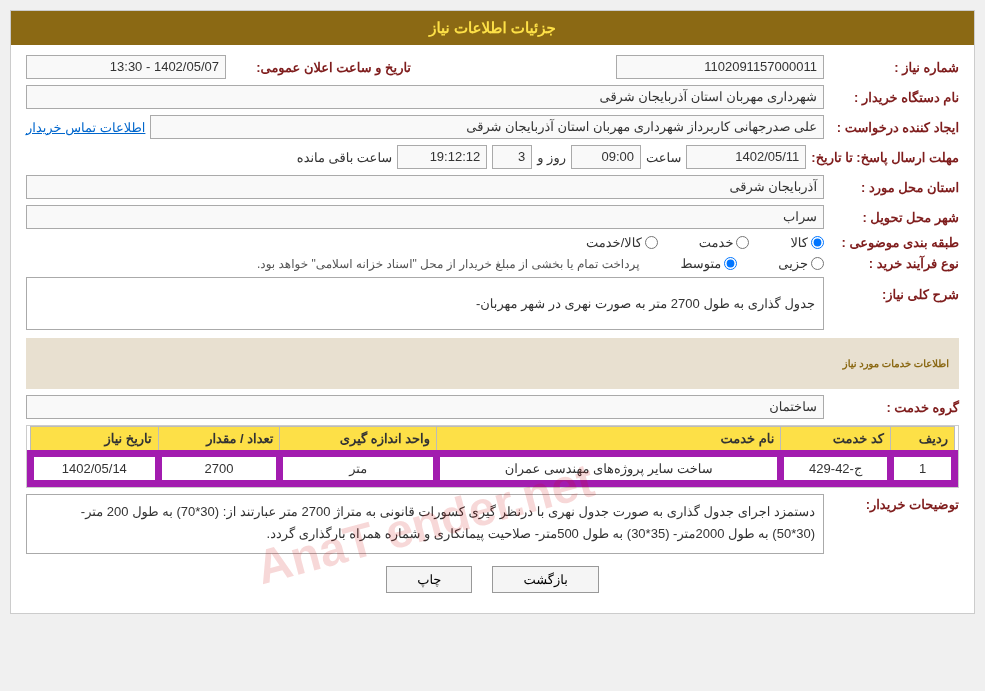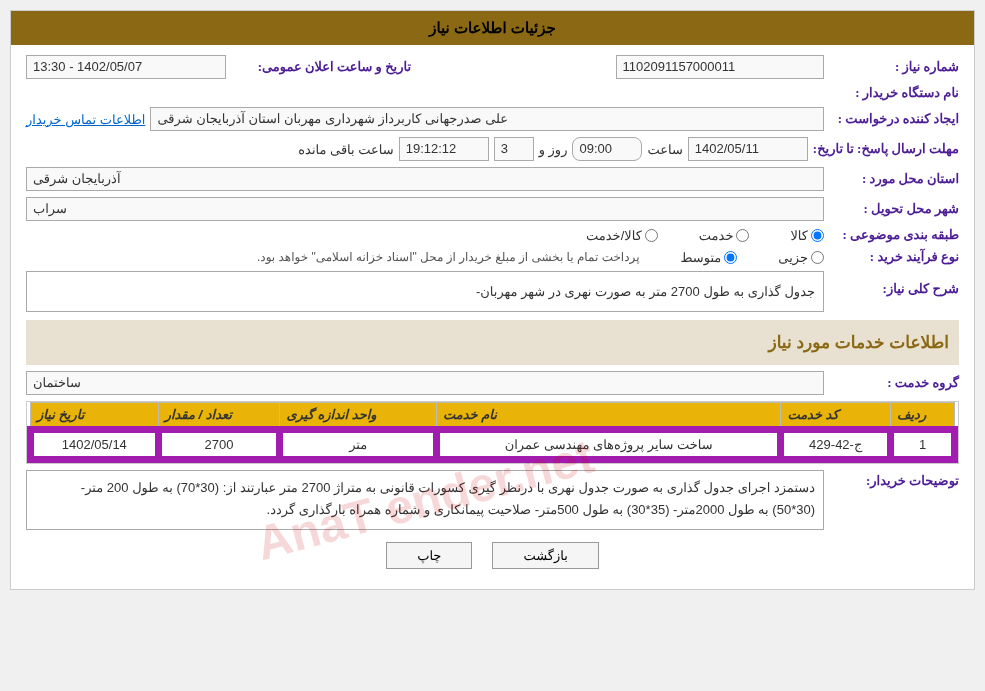--- a/index.html
+++ b/index.html
@@ -14,50 +14,49 @@
       width: 985px;
       margin: 0 auto;
       padding: 10px;
     }
     .card {
       background: #fff;
       border: 1px solid #ccc;
     }
     .card-header {
       background: #8B6914;
-      color: #000000;
+      color: #fde047;
       text-align: center;
       padding: 8px 12px;
       font-size: 15px;
       font-weight: bold;
     }
     .card-body {
       padding: 10px 15px;
     }
     .info-row {
       display: flex;
       align-items: center;
       margin-bottom: 6px;
       gap: 5px;
     }
     .label {
-      color: #4c1d95;
+      color: #7f1d1d;
       font-weight: bold;
       white-space: nowrap;
       min-width: 130px;
       text-align: right;
-      font-family: Liberation Serif, serif;
     }
     .input-box {
       border: 1px solid #aaa;
       background: #fff;
       padding: 3px 6px;
       height: 24px;
       flex: 1;
-      text-align: left;
+      text-align: right;
     }
     .input-box.readonly {
       background: #f9f9f9;
     }
     .info-contact-link {
       color: #0066cc;
       text-decoration: underline;
       cursor: pointer;
       white-space: nowrap;
     }
@@ -69,58 +68,57 @@
     .radio-item {
       display: flex;
       align-items: center;
       gap: 3px;
       margin-left: 26px;
     }
     .section-title {
       background: #e8e0d0;
       color: #8B6914;
       font-weight: bold;
-      padding: 12px 10px;
+      padding: 20px 10px;
       margin: 8px 0 6px 0;
-      font-size: 17px;
+      font-size: 10px;
     }
     .table-wrapper {
       border: 1px solid #ccc;
       margin: 6px 0;
     }
     table {
       width: 100%;
       border-collapse: collapse;
       font-size: 13px;
     }
     table th {
-      background: #eab308;
+      background: #fde047;
       border: 1px solid #bbb;
       padding: 4px 6px;
-      text-align: left;
-      font-weight: bold;
-      font-style: italic;
+      text-align: right;
+      font-weight: bold;
     }
     table td {
       border: 7px solid #a21caf;
       padding: 4px 6px;
       text-align: center;
     }
     .desc-box {
       border: 1px solid #aaa;
       padding: 6px 8px;
       min-height: 60px;
       background: #fff;
       text-align: right;
       line-height: 1.7;
       font-size: 13px;
     }
     .desc-box-small {
       border: 1px solid #aaa;
-      padding: 12px 8px;
+      padding: 18px 8px;
       min-height: 35px;
       background: #fff;
       text-align: right;
       font-size: 13px;
     }
     .footer-buttons {
       display: flex;
       justify-content: center;
       gap: 20px;
       margin-top: 12px;
@@ -164,33 +162,34 @@
       <div class="info-row">
         <span class="label">شماره نیاز :</span>
         <div class="input-box readonly" style="max-width:220px;">1102091157000011</div>
         <span style="flex:1;"></span>
         <span class="label" style="min-width:180px;text-align:right;">تاریخ و ساعت اعلان عمومی:</span>
         <div class="input-box readonly" style="max-width:200px;">1402/05/07 - 13:30</div>
       </div>
 
       <div class="info-row">
         <span class="label">نام دستگاه خریدار :</span>
+        <div class="input-box readonly" style="flex:1;">شهرداری مهربان استان آذربایجان شرقی</div>
       </div>
 
       <div class="info-row">
         <span class="label">ایجاد کننده درخواست :</span>
         <div class="input-box readonly" style="flex:1;">علی  صدرجهانی  کاربرداز شهرداری مهربان استان آذربایجان شرقی</div>
         <span class="info-contact-link">اطلاعات تماس خریدار</span>
       </div>
 
       <div class="info-row">
         <span class="label">مهلت ارسال پاسخ: تا تاریخ:</span>
         <div class="input-box readonly" style="max-width:120px;">1402/05/11</div>
         <span>ساعت</span>
-        <div class="input-box readonly" style="max-width:70px;border-radius:8px;">09:00</div>
+        <div class="input-box readonly" style="max-width:70px;">09:00</div>
         <span>روز و</span>
         <div class="input-box readonly" style="max-width:40px;">3</div>
         <div class="input-box readonly" style="max-width:90px;">19:12:12</div>
         <span>ساعت باقی مانده</span>
       </div>
 
       <div class="info-row">
         <span class="label">استان محل مورد :</span>
         <div class="input-box readonly" style="flex:1;">آذربایجان شرقی</div>
       </div>

